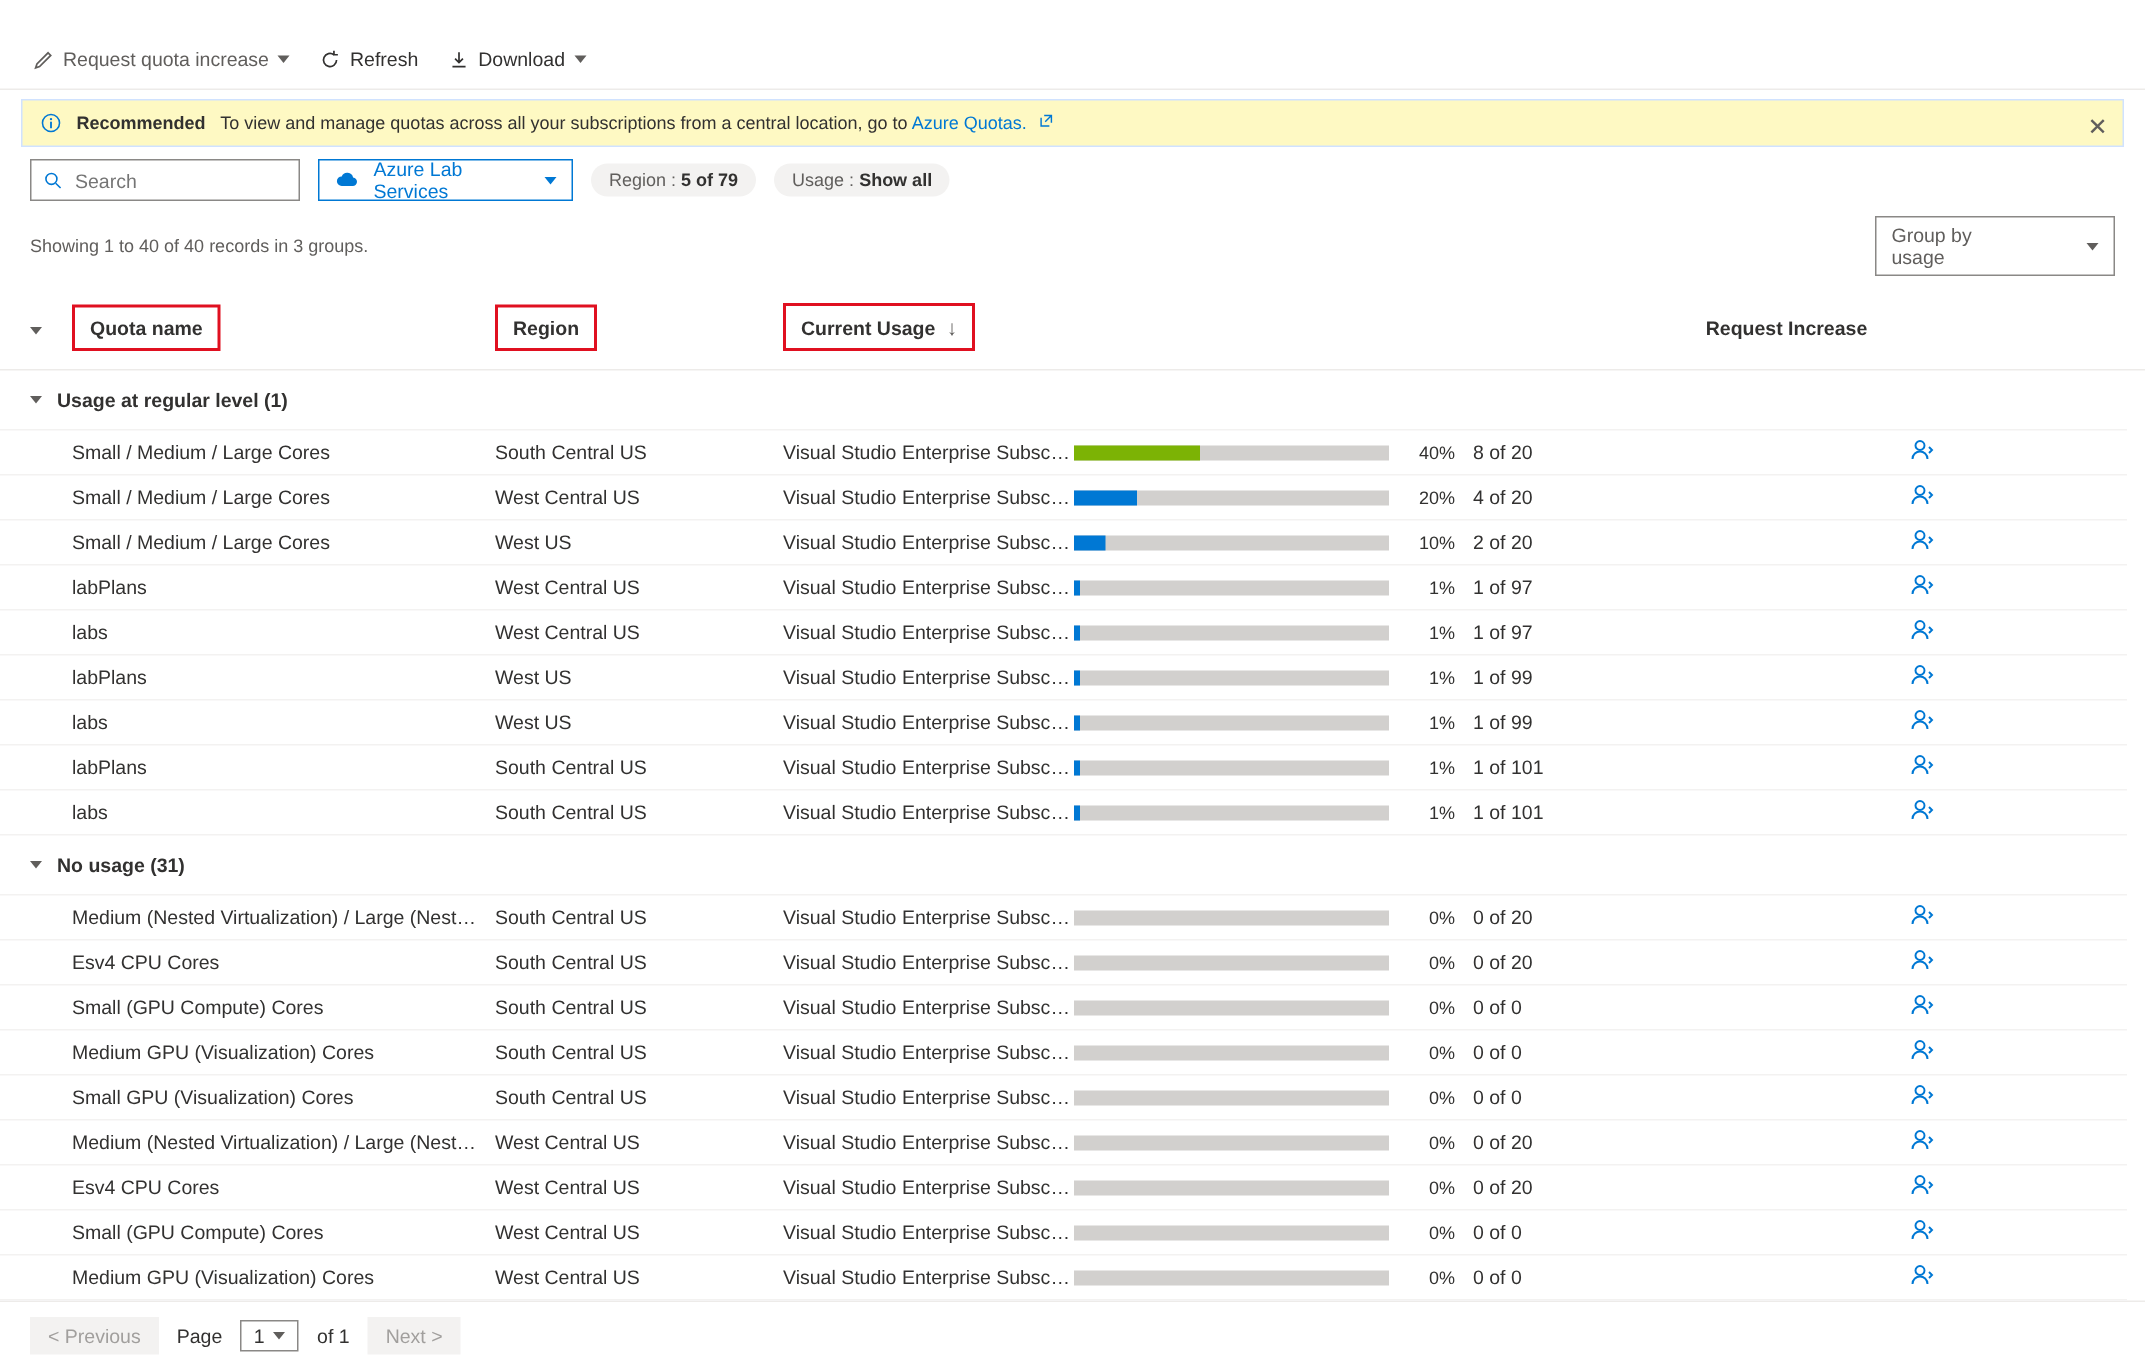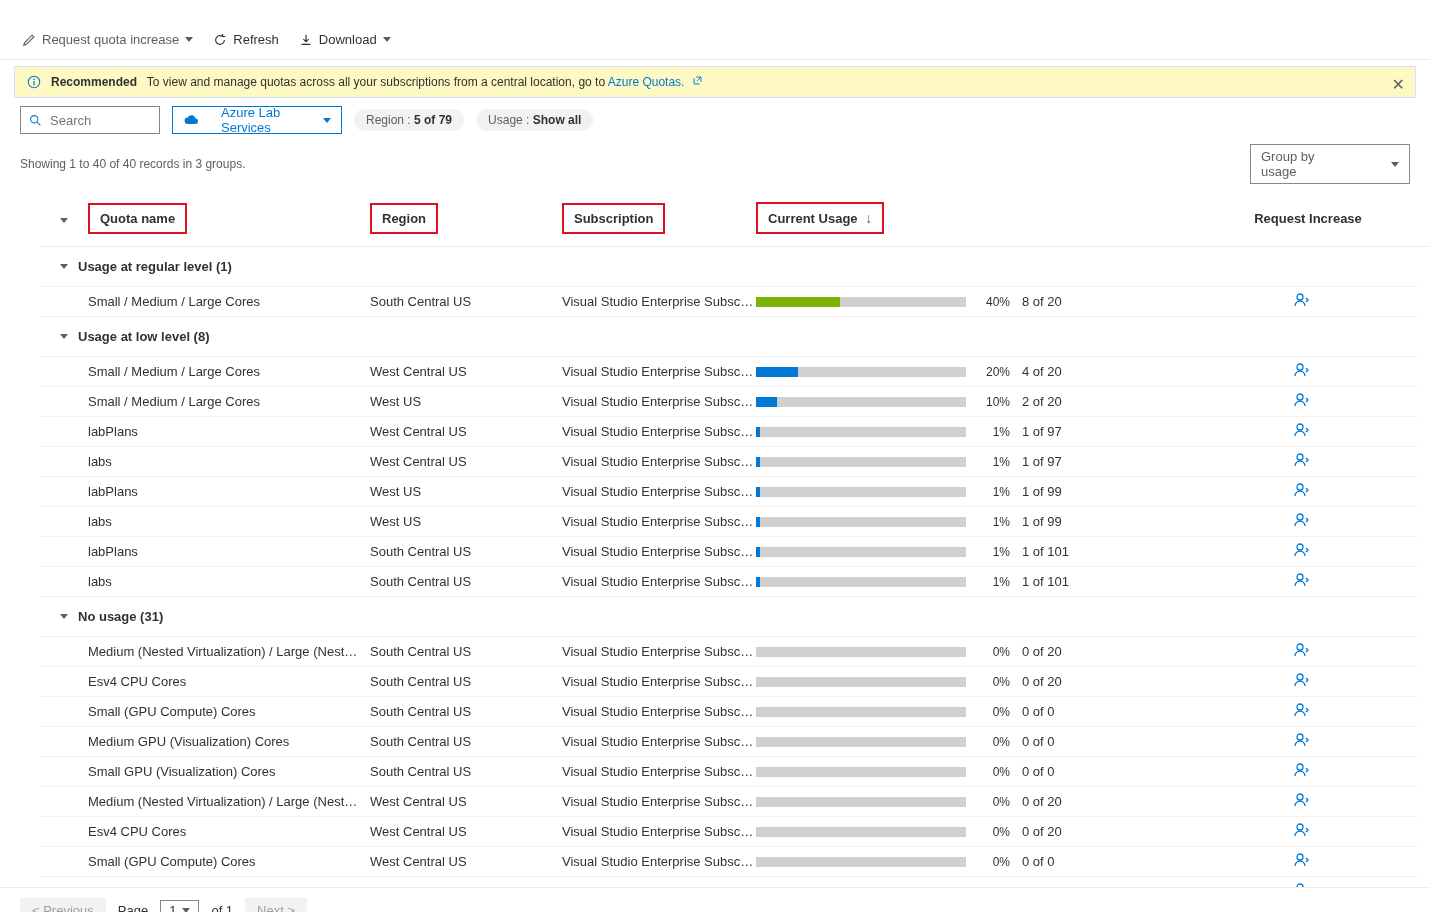--- a/index.html
+++ b/index.html
@@ -61,21 +61,21 @@
     display: flex;
     align-items: center;
     gap: 12px;
     padding: 0 20px 8px 20px;
   }
   .search-box {
     display: flex;
     align-items: center;
     border: 1px solid #8a8886;
     padding: 4px 8px;
-    width: 140px;
+    width: 180px;
     height: 28px;
     gap: 6px;
   }
   .search-box input {
     border: none; outline: none;
     flex: 1;
     font-size: 13px;
     min-width: 0;
   }
   .provider-select {
@@ -83,21 +83,21 @@
     align-items: center;
     gap: 8px;
     border: 1px solid #0078d4;
     padding: 4px 10px;
     height: 28px;
     color: #0078d4;
     cursor: pointer;
     width: 170px;
     justify-content: space-between;
   }
-  .provider-select .lead { display:flex; align-items:center; gap:22px; }
+  .provider-select .lead { display:flex; align-items:center; gap:10px; }
   .pill {
     background: #f3f2f1;
     border-radius: 12px;
     padding: 4px 12px;
     font-size: 12px;
     color: #605e5c;
   }
   .pill b { color: #323130; font-weight: 600; }
   .status-row {
     display: flex;
@@ -112,21 +112,21 @@
     padding: 4px 10px;
     display: inline-flex;
     align-items: center;
     gap: 56px;
     cursor: pointer;
     background: #fff;
     font-size: 13px;
     width: 160px;
     justify-content: space-between;
   }
-  .table-wrap { position: relative; padding-left: 40px; }
+  .table-wrap { position: relative; }
   .table-scroll {
     overflow-y: scroll;
     max-height: 640px;
     margin-right: 12px;
   }
   .table-head {
     display: flex;
     align-items: center;
     padding: 14px 20px 12px 20px;
     border-bottom: 1px solid #edebe9;
@@ -315,25 +315,20 @@
   <div class="col-name">
     <span class="th-box">
       <span>Quota name</span>
     </span>
   </div>
   <div class="col-region">
     <span class="th-box">
       <span>Region</span>
     </span>
   </div>
-  <div class="col-sub">
-    <span class="th-box">
-      <span>Subscription</span>
-    </span>
-  </div>
   <div class="col-usage">
     <span class="th-box">
       <span>Current Usage</span>
       <span class="sort-arrow">↓</span>
     </span>
   </div>
   <div class="col-quota"></div>
   <div class="col-req">
     <span>Request Increase</span>
   </div>
@@ -353,24 +348,20 @@
             <div class="bar-fill green" style="width:40%"></div>
           </div>
           <span class="pct">40%</span>
         </div>
         <div class="cell quota">8 of 20</div>
         <div class="cell req"><span class="req-icon"><svg width="16" height="16" viewBox="0 0 16 16">
               <circle cx="6" cy="5" r="3" fill="none" stroke="#0078d4" stroke-width="1.3"></circle>
               <path d="M1 14c0-3 2.5-5 5-5s5 2 5 5" fill="none" stroke="#0078d4" stroke-width="1.3"></path>
               <path d="M12 6l2 2-2 2" fill="none" stroke="#0078d4" stroke-width="1.3"></path>
             </svg></span></div>
-      </div>
-      <div class="group-header">
-        <span class="expand-chev"></span>
-        <span>Usage at low level (8)</span>
       </div>
       <div class="row">
         <div class="cell name">Small / Medium / Large Cores</div>
         <div class="cell region">West Central US</div>
         <div class="cell sub">Visual Studio Enterprise Subscri...</div>
         <div class="cell usage-col">
           <div class="bar-bg">
             <div class="bar-fill" style="width:20%"></div>
           </div>
           <span class="pct">20%</span>

